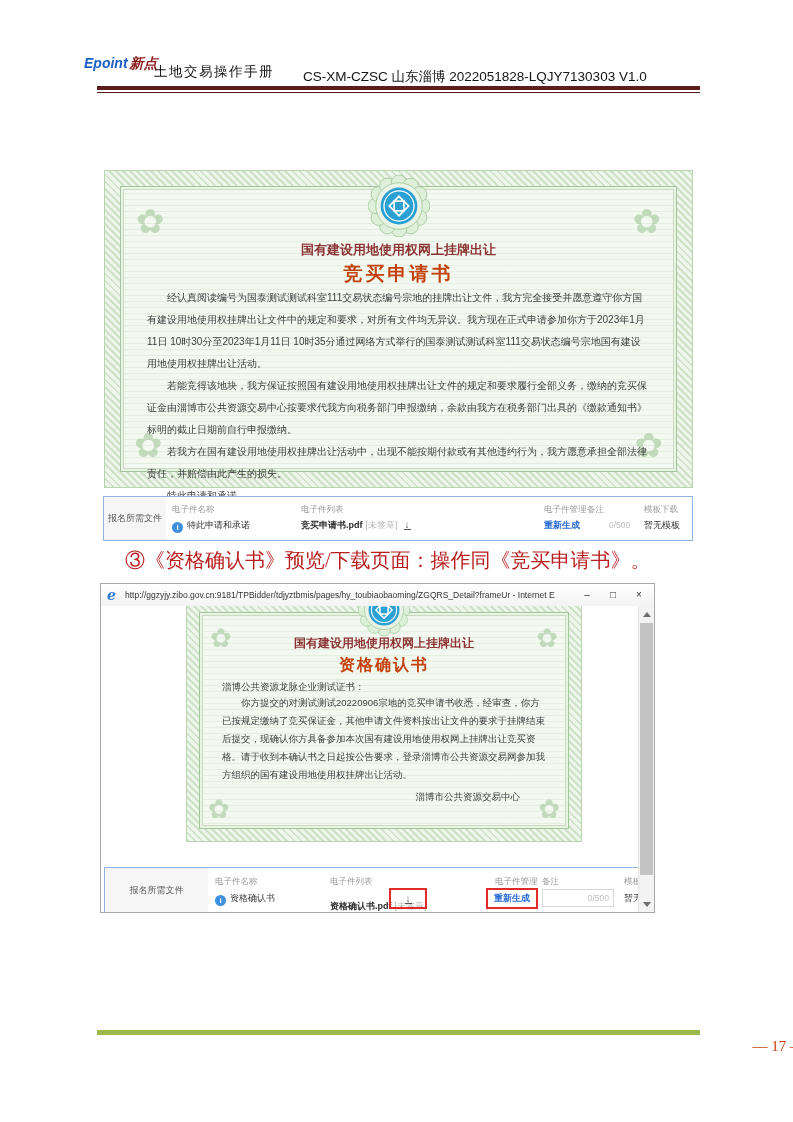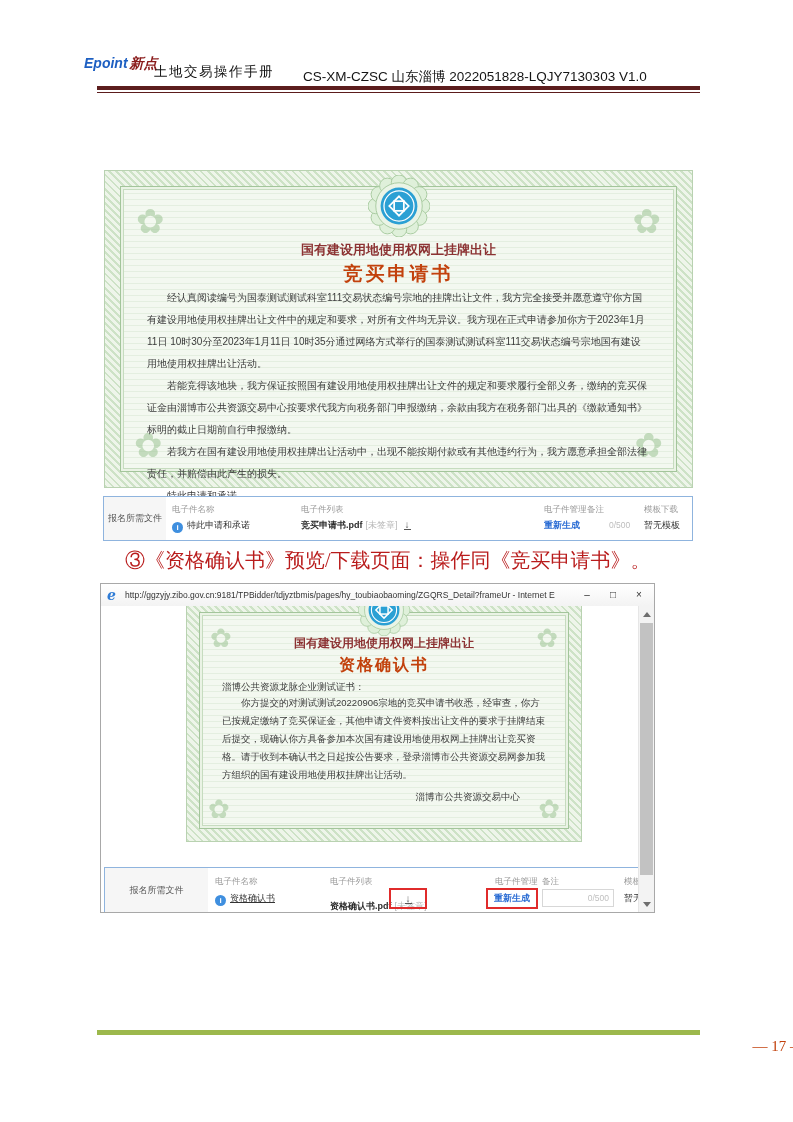--- a/index.html
+++ b/index.html
@@ -107,21 +107,21 @@
   .cert2 .cert-date{text-align:right;padding-right:44px;font-size:9.5px;margin-top:4px;}
   .cert2 .orn{font-size:26px;}
   .cert2 .orn.tl{left:24px;top:26px;} .cert2 .orn.tr{right:24px;top:26px;}
   .cert2 .orn.bl{left:22px;bottom:20px;} .cert2 .orn.br{right:22px;bottom:20px;}
 
   
   .wtable{left:3px;top:261px;width:546px;height:46px;}
   .wtable .lbl{width:103px;}
   .wtable .h1{left:110px;top:8px;} .wtable .h2{left:225px;top:8px;}
   .wtable .h3{left:390px;top:8px;} .wtable .h4{left:437px;top:8px;} .wtable .h5{left:519px;top:8px;}
-  .wtable .c-name{left:110px;top:24px;text-decoration:underline;} .wtable .c-file{left:225px;top:32px;}
+  .wtable .c-name{left:110px;top:24px;} .wtable .c-file{left:225px;top:32px;}
   .wtable .box-dl{left:284px;top:20px;width:38px;height:21px;}
   .wtable .box-regen{left:381px;top:20px;width:52px;height:21px;font-size:9px;}
   .wtable .remark-input{position:absolute;left:437px;top:21px;width:72px;height:18px;
       border:1px solid #d7d7d7;box-sizing:border-box;display:flex;align-items:center;
       justify-content:flex-end;padding-right:4px;font-size:8.5px;color:#c0c0c0;background:#fff;}
   .wtable .c-tpl{left:519px;top:24px;}
 
   
   .footer-bar{position:absolute;left:97px;top:1030px;width:603px;height:5px;background:#9cb84c;}
   .page-num{position:absolute;left:12px;top:1038px;width:100%;text-align:right;

